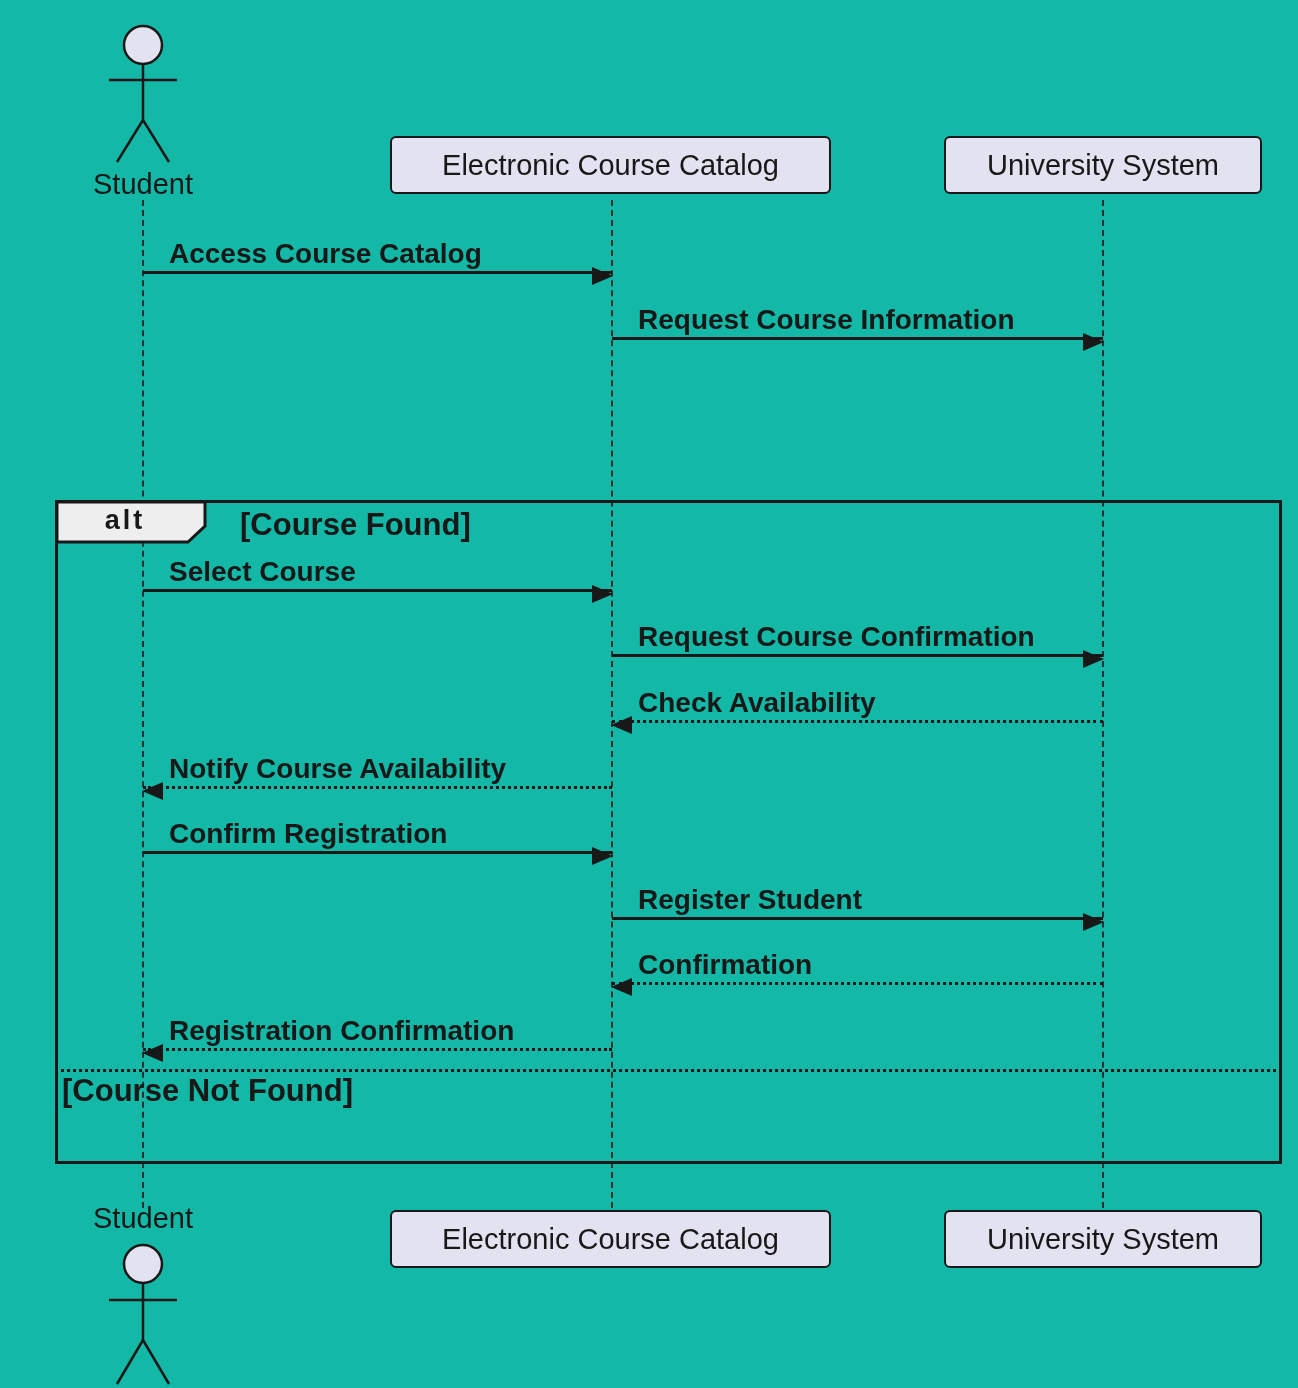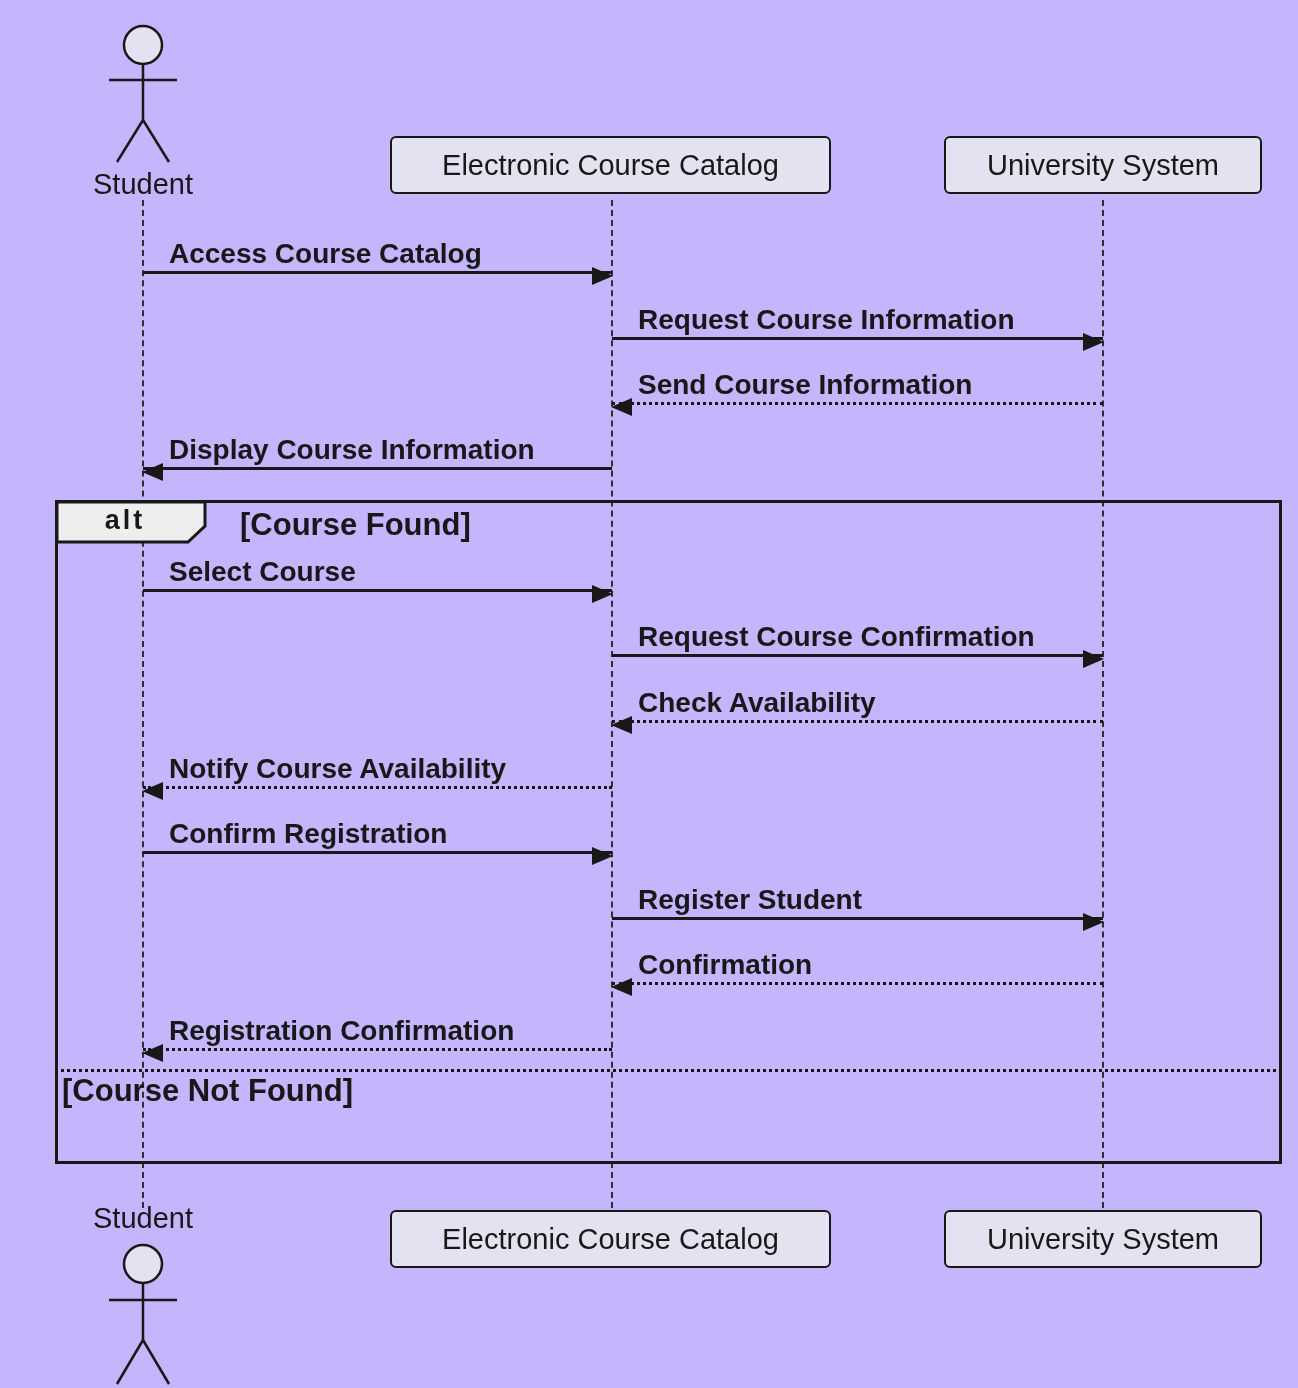--- a/index.html
+++ b/index.html
@@ -1,18 +1,18 @@
 <!DOCTYPE html>
 <html><head>
 <meta charset="utf-8">
 <style>
   * { margin:0; padding:0; box-sizing:border-box; }
   html,body { background:#ffffff; }
   body { font-family:"Liberation Sans", sans-serif; color:#181818; }
-  #diagram { position:relative; width:1298px; height:1388px; background:#c4b5fd; overflow:hidden; }
+  #diagram { position:relative; width:1298px; height:1388px; background:#14b8a6; overflow:hidden; }
 
   .lifeline { position:absolute; top:200px; height:1008px; width:0; border-left:2px dashed #2f2f2f; }
 
   .pbox {
     position:absolute; height:58px; background:#E2E2F0; border:2.5px solid #181818;
     border-radius:6px; display:flex; align-items:center; justify-content:center;
     font-size:29px; white-space:nowrap;
   }
   .actor-label { position:absolute; text-align:center; font-size:29px; }
 
@@ -77,33 +77,21 @@
     </div>
   </div>
 
   <div class="message" style="left:612px; top:304px; width:491px">
     <div class="msg-label">Request Course Information</div>
     <div class="msg-line solid">
       <span class="arrowhead ah-right"></span>
     </div>
   </div>
 
-  <div class="message" style="left:612px; top:369px; width:491px">
-    <div class="msg-label">Send Course Information</div>
-    <div class="msg-line dashed">
-      <span class="arrowhead ah-left"></span>
-    </div>
-  </div>
 
-  <div class="message" style="left:143px; top:434px; width:469px">
-    <div class="msg-label">Display Course Information</div>
-    <div class="msg-line solid">
-      <span class="arrowhead ah-left"></span>
-    </div>
-  </div>
 
   <div class="message" style="left:143px; top:556px; width:469px">
     <div class="msg-label">Select Course</div>
     <div class="msg-line solid">
       <span class="arrowhead ah-right"></span>
     </div>
   </div>
 
   <div class="message" style="left:612px; top:621px; width:491px">
     <div class="msg-label">Request Course Confirmation</div>

